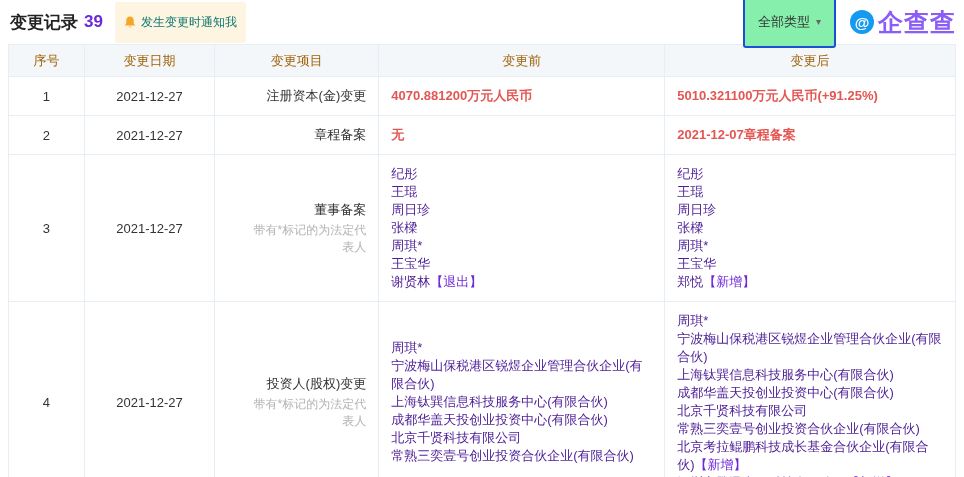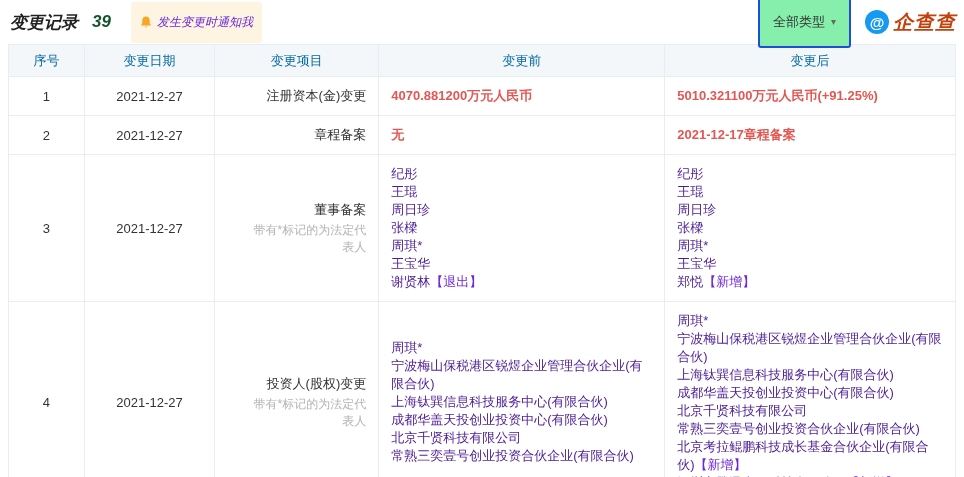--- a/index.html
+++ b/index.html
@@ -2,44 +2,44 @@
 <html><head>
 <meta charset="utf-8">
 <style>
   * { margin:0; padding:0; box-sizing:border-box; }
   html,body { width:964px; height:477px; overflow:hidden; background:#fff;
     font-family:"Liberation Sans","DejaVu Sans",sans-serif; color:#333; }
 
   
   .topbar { display:flex; align-items:center; justify-content:space-between;
     padding:8px 8px 8px 10px; height:44px; }
-  .title-group { display:flex; align-items:center; gap:16px;font-style:italic; }
+  .title-group { display:flex; align-items:center; gap:8px; }
   .page-title { font-size:17px; font-weight:bold; color:#222; }
-  .page-count { font-size:17px; font-weight:bold; color:#14532d; margin-left:-2px;text-align:center; }
+  .page-count { font-size:17px; font-weight:bold; color:#6d28d9; margin-left:-2px;text-align:center; }
   .notify-badge { display:inline-flex; align-items:center; gap:5px;
-    background:#fdf5e2; color:#6d28d9; font-size:12px; padding:12px 9px;
+    background:#fdf5e2; color:#0f766e; font-size:12px; padding:12px 9px;
     border-radius:3px; cursor:pointer; margin-left:4px; }
   .actions { display:flex; align-items:center; gap:10px; }
   .btn { display:inline-flex; align-items:center; gap:6px; background:#86efac;
     border:2px solid #1d4ed8; border-radius:3px; font-size:13px; color:#333;
     padding:24px 13px; height:29px; cursor:pointer;
     font-family:"Liberation Sans","DejaVu Sans",sans-serif; }
   .caret { font-size:10px; color:#666; line-height:1; }
   .brand { display:flex; align-items:center; gap:4px; margin-left:4px; }
   .brand-icon { width:24px; height:24px; border-radius:50%; background:#159aef;
     color:#fff; font-size:15px; font-weight:bold; display:flex;
     align-items:center; justify-content:center; }
-  .brand-name { font-size:20px; font-weight:bold; color:#c2410c; letter-spacing:1px;font-style:italic; }
+  .brand-name { font-size:25px; font-weight:bold; color:#8b5cf6; letter-spacing:1px; }
 
   
   .tbl-wrap { margin:0 8px; }
   table { width:100%; border-collapse:collapse; table-layout:fixed;
     border:1px solid #dfe7ef; }
   th, td { border:1px solid #e6edf4; font-size:13px; }
-  thead th { background:#f4f7fa; font-weight:normal; color:#0369a1;
+  thead th { background:#f4f7fa; font-weight:normal; color:#a16207;
     height:32px; text-align:center;margin-left:11px; }
   td { padding:10px 12px; vertical-align:middle; }
   td.c-no, td.c-date { text-align:center; }
   td.c-item { text-align:right; }
   .item-name { color:#333; }
   .item-note { color:#b3b3b3; font-size:12px; margin-top:3px;margin-left:15px; }
   .line { line-height:18px; }
   .val-red { color:#e35652;font-weight:bold; }
   .ent-link { color:#4c1d95; cursor:pointer; }
   .tag-red { color:#6d28d9; }
@@ -107,21 +107,21 @@
         <tr>
           <td class="c-no">2</td>
           <td class="c-date">2021-12-27</td>
           <td class="c-item">
             <div class="item-name">章程备案</div>
           </td>
           <td class="c-lines">
             <div class="line"><span class="val-red">无</span></div>
           </td>
           <td class="c-lines">
-            <div class="line"><span class="val-red">2021-12-17章程备案</span></div>
+            <div class="line"><span class="val-red">2021-12-07章程备案</span></div>
           </td>
         </tr>
         <tr>
           <td class="c-no">3</td>
           <td class="c-date">2021-12-27</td>
           <td class="c-item">
             <div class="item-name">董事备案</div>
             <div class="item-note">带有*标记的为法定代表人</div>
           </td>
           <td class="c-lines">

